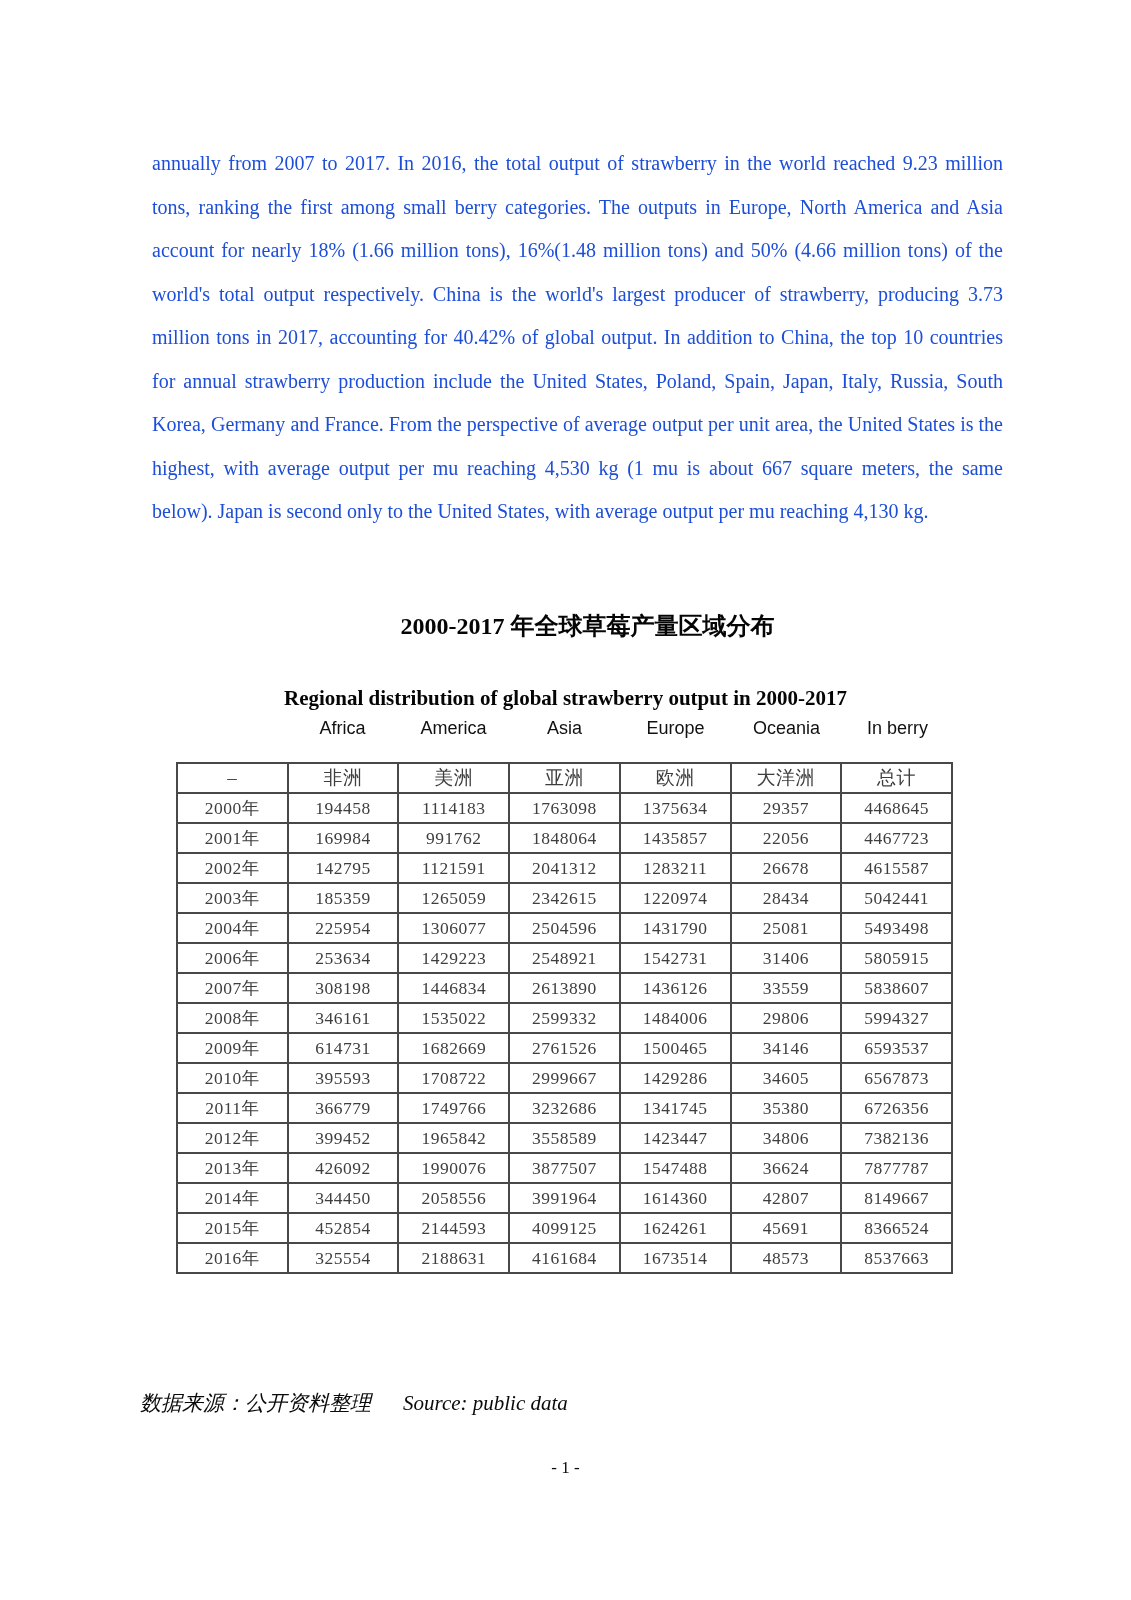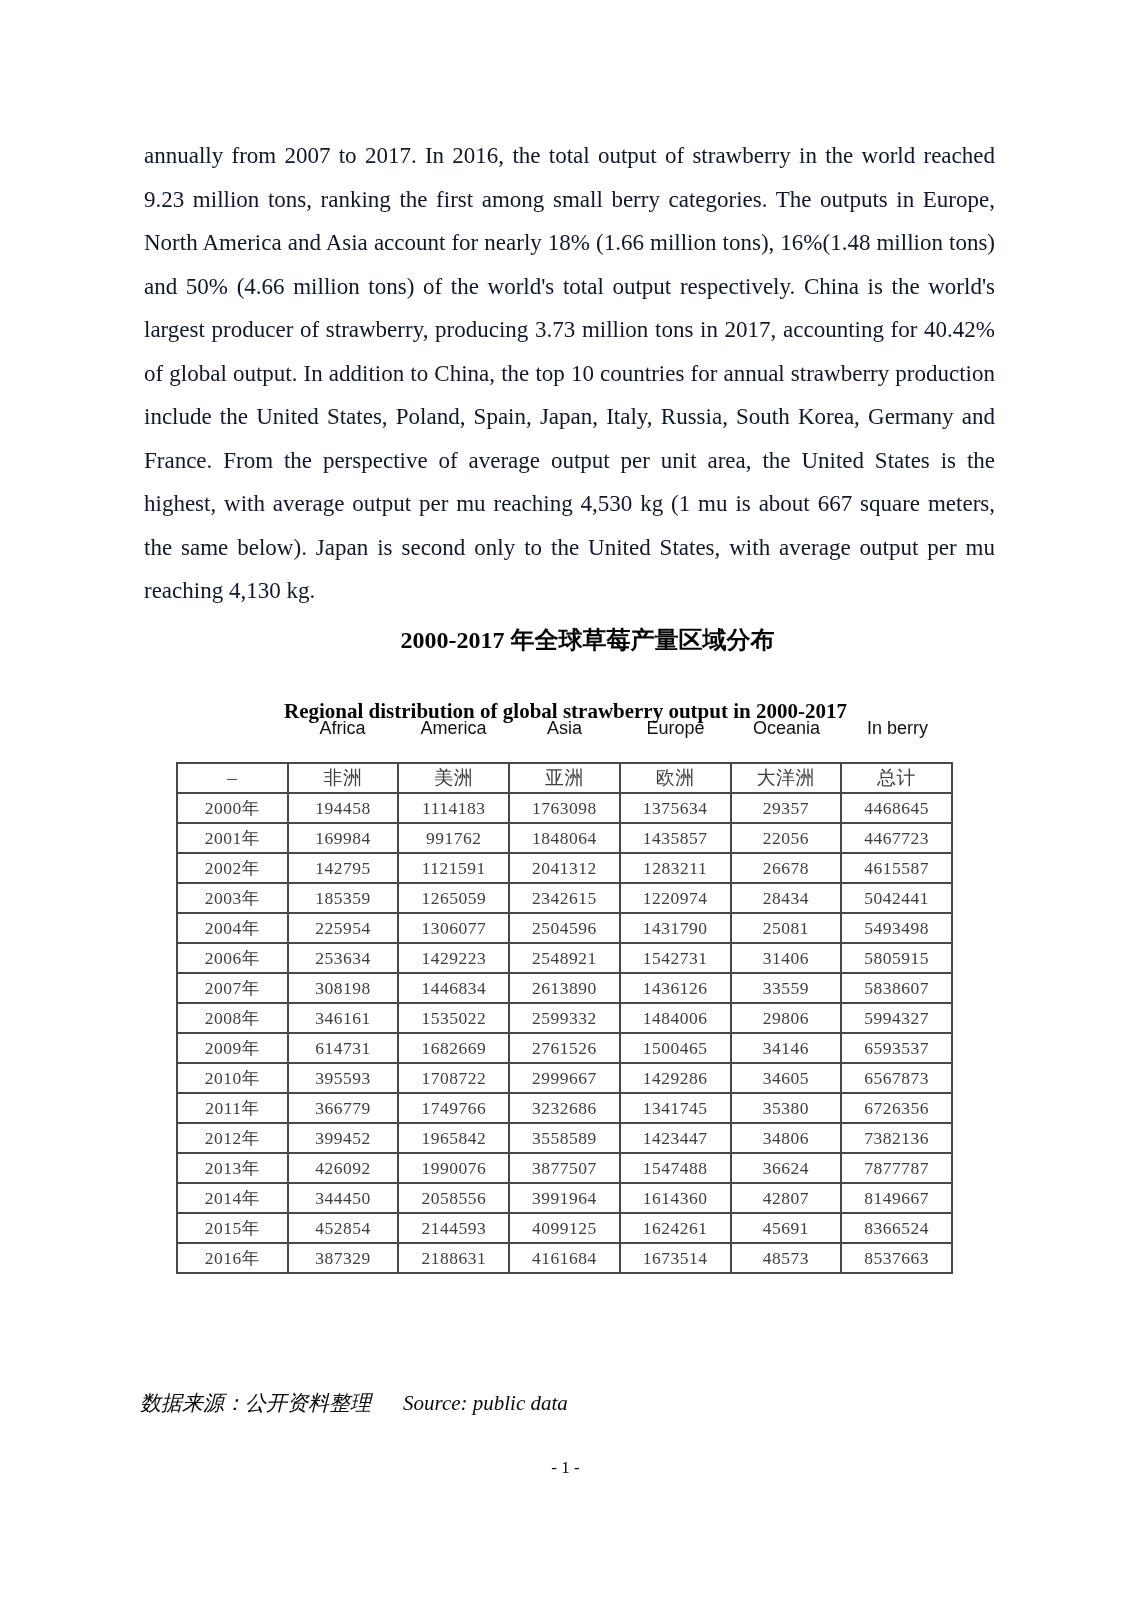--- a/index.html
+++ b/index.html
@@ -14,45 +14,45 @@
     background: #ffffff;
     font-family: "Liberation Serif", "DejaVu Serif", serif;
     color: #000000;
     overflow: hidden;
   }
   .body-text {
     position: absolute;
     left: 140px;
     top: 130px;
     width: 851px;
-    margin: 4px;
-    font-size: 23px;
+    margin: 12px;
+    font-size: 20px;
     line-height: 43.5px;
     text-align: justify;
     text-justify: inter-word;
-    color: #0f172a;
+    color: #1d4ed8;
   }
   .title-zh {
     position: absolute;
     left: 0;
     right: 0;
     top: 606px;
-    margin: 18px;
+    margin: 4px;
     text-align: center;
     font-size: 24px;
     font-weight: bold;
     color: #050505;
     padding-left: 44px;
   }
   .title-en {
     position: absolute;
     left: 0;
     right: 0;
     top: 681px;
-    margin: 18px;
+    margin: 5px;
     text-align: center;
     font-size: 21px;
     font-weight: bold;
     color: #050505;
   }
   .col-labels {
     position: absolute;
     left: 176px;
     top: 718px;
     width: 777px;
@@ -279,21 +279,21 @@
           <td>2015年</td>
           <td>452854</td>
           <td>2144593</td>
           <td>4099125</td>
           <td>1624261</td>
           <td>45691</td>
           <td>8366524</td>
         </tr>
         <tr>
           <td>2016年</td>
-          <td>387329</td>
+          <td>325554</td>
           <td>2188631</td>
           <td>4161684</td>
           <td>1673514</td>
           <td>48573</td>
           <td>8537663</td>
         </tr>
       </tbody>
     </table>
 
   <p class="source-line">

